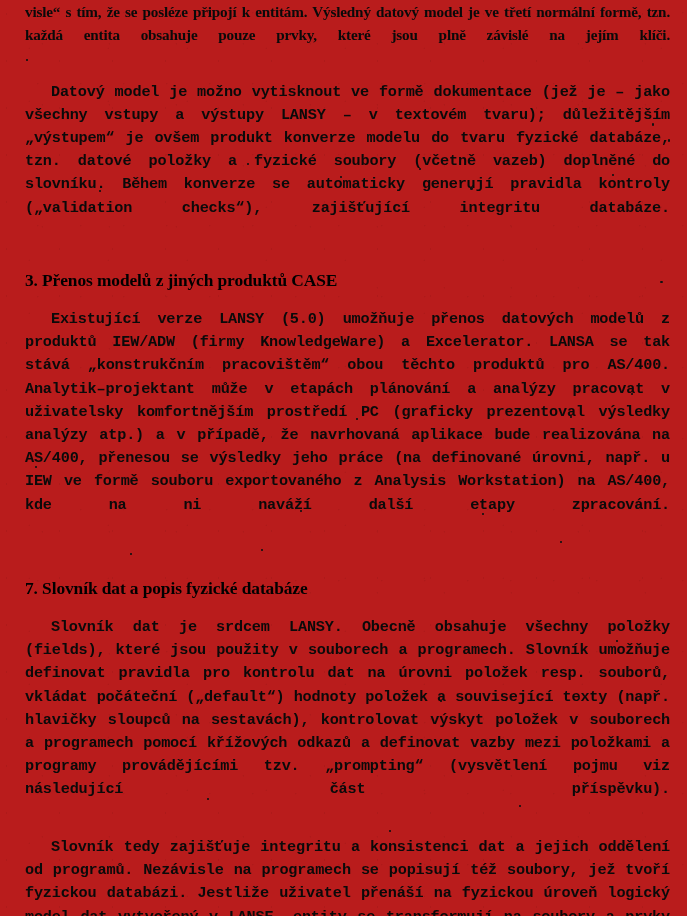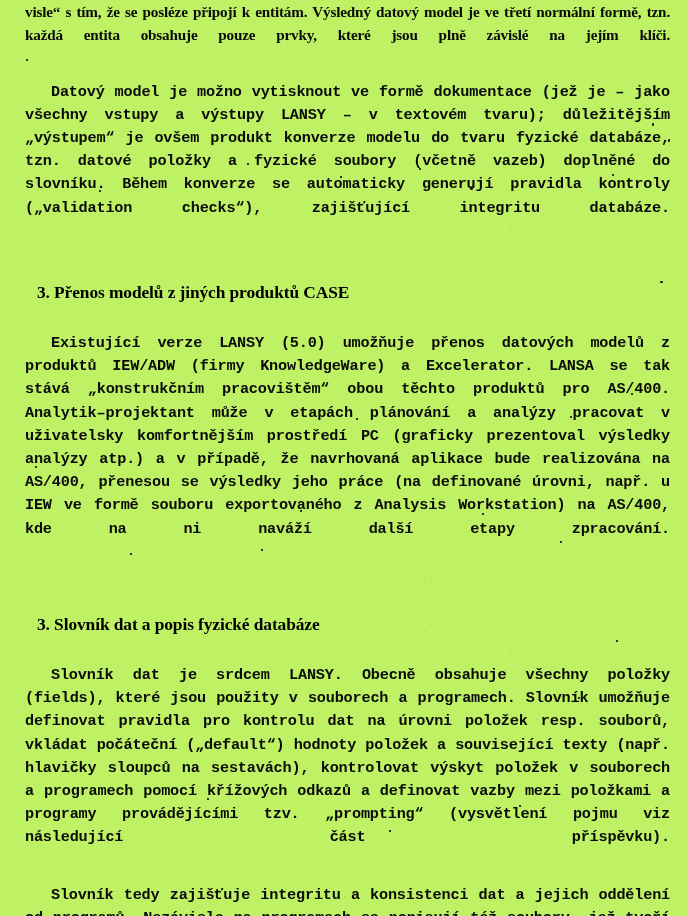--- a/index.html
+++ b/index.html
@@ -8,21 +8,21 @@
     padding: 0;
     background: #ffffff;
   }
   body {
     font-family: "Liberation Serif", "DejaVu Serif", serif;
   }
   .page {
     position: relative;
     width: 687px;
     height: 916px;
-    background: #bef264;
+    background: #b91c1c;
     overflow: hidden;
     box-sizing: border-box;
   }
   .content {
     position: absolute;
     left: 25px;
     top: 0px;
     width: 645px;
   }
   
@@ -48,21 +48,21 @@
     content: "";
     display: inline-block;
     width: 100%;
   }
   .heading {
     font-family: "Liberation Serif", "DejaVu Serif", serif;
     font-size: 17.4px;
     line-height: 22px;
     font-weight: 700;
     color: #000000;
-    margin: 12px;
+    margin: 0;
     letter-spacing: -0.1px;
   }
   .gap-para { height: 11px; }
   .gap-heading-before { height: 26px; }
   .gap-heading-after { height: 17px; }
 
   
   .speck {
     position: absolute;
     background: #111111;
@@ -102,21 +102,21 @@
 
     <div class="gap-heading-after"></div>
 
     <p class="para indent force-justify">Existující verze LANSY (5.0) umožňuje přenos datových modelů z produktů IEW/ADW (firmy KnowledgeWare) a Excelerator. LANSA se tak stává „konstrukčním pracovištěm“ obou těchto produktů pro AS/400. Analytik–projektant může v etapách plánování a analýzy pracovat v uživatelsky komfortnějším prostředí PC (graficky prezentoval výsledky analýzy atp.) a v případě, že navrhovaná aplikace bude realizována na AS/400, přenesou se výsledky jeho práce (na definované úrovni, např. u IEW ve formě souboru exportovaného z Analysis Workstation) na AS/400, kde na ni naváží další etapy zpracování.</p>
 
     <div class="gap-para"></div>
 
 
     <div class="gap-heading-before"></div>
 
-    <h2 class="heading">3. Slovník dat a popis fyzické databáze</h2>
+    <h2 class="heading">7. Slovník dat a popis fyzické databáze</h2>
 
     <div class="gap-heading-after"></div>
 
     <p class="para indent force-justify">Slovník dat je srdcem LANSY. Obecně obsahuje všechny položky (fields), které jsou použity v souborech a programech. Slovník umožňuje definovat pravidla pro kontrolu dat na úrovni položek resp. souborů, vkládat počáteční („default“) hodnoty položek a související texty (např. hlavičky sloupců na sestavách), kontrolovat výskyt položek v souborech a programech pomocí křížových odkazů a definovat vazby mezi položkami a programy provádějícími tzv. „prompting“ (vysvětlení pojmu viz následující část příspěvku).</p>
 
     <div class="gap-para"></div>
 
     <p class="para indent force-justify">Slovník tedy zajišťuje integritu a konsistenci dat a jejich oddělení od programů. Nezávisle na programech se popisují též soubory, jež tvoří fyzickou databázi. Jestliže uživatel přenáší na fyzickou úroveň logický model dat vytvořený v LANSE, entity se transformují na soubory a prvky (atributy) na položky ve slovníku. Začíná-li uživatel pracovat přímo na fyzické úrovni, musí na této úrovni definovat položky, soubory a vazby mezi soubory.</p>
 
   </div>

